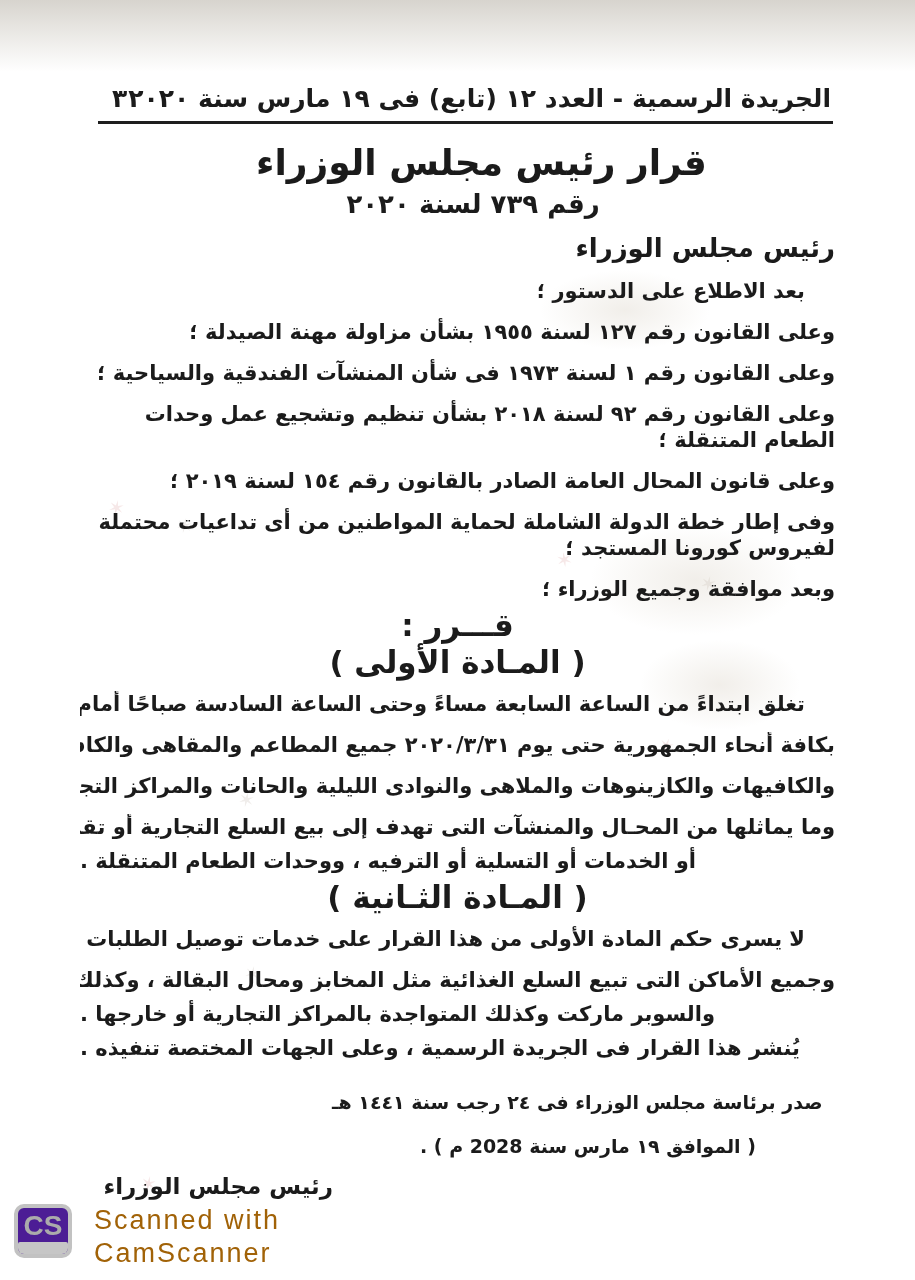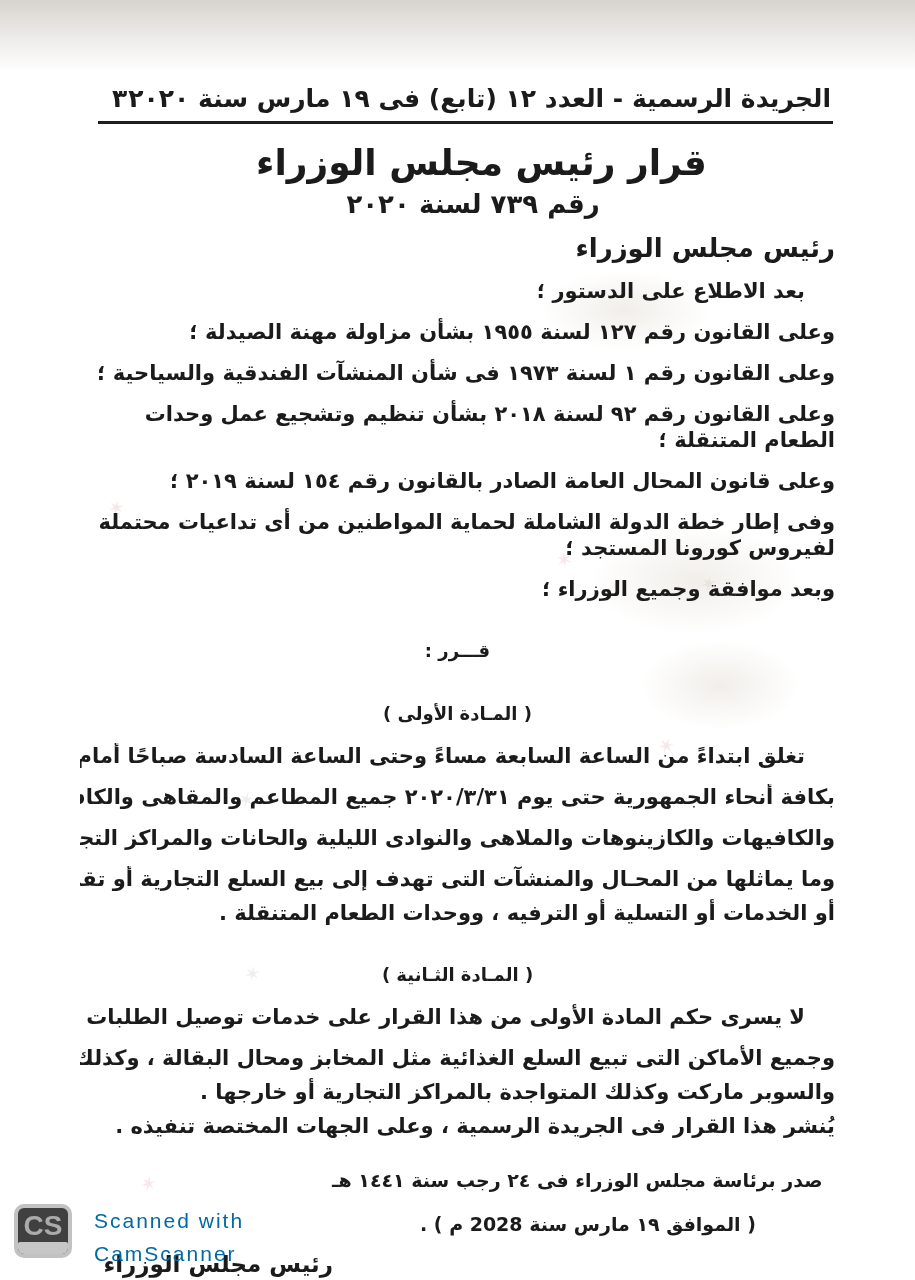--- a/index.html
+++ b/index.html
@@ -42,23 +42,23 @@
   .content{
     margin:14px 80px 0 80px; 
     font-size:21px;font-weight:bold;
   }
   .issuer-heading{
     font-size:26px;margin-top:6px;
   }
   .line{margin-top:15px;line-height:26px;}
   .indent{padding-right:30px;}
   .stretch{text-align:justify;text-align-last:justify;white-space:nowrap;overflow:hidden;}
-  .center{text-align:right;margin-top:8px;}
+  .center{text-align:left;margin-top:8px;}
   .sec-head{
-    text-align:center;font-size:18px;margin-top:35px;line-height:28px;
+    text-align:center;font-size:31px;margin-top:9px;line-height:28px;
   }
   .issued{font-size:19px;}
   .issued-1{padding-left:252px;text-align:left;margin-top:28px;white-space:nowrap;}
   .issued-2{padding-left:340px;text-align:left;margin-top:18px;white-space:nowrap;}
   .sign-block{position:relative;height:90px;margin-top:14px;}
   .sign-title{
     position:absolute;top:0;right:502px;
     font-size:23px;white-space:nowrap;
   }
   
@@ -72,34 +72,34 @@
   
   .cs-footer{
     position:absolute;left:14px;top:1204px;
     display:flex;align-items:flex-start;gap:22px;
     direction:ltr;
     font-family:"Liberation Sans",sans-serif;
   }
   .cs-logo{
     width:50px;height:46px;
     border:4px solid #c2c2c2;border-radius:10px;
-    position:relative;background:#404040;
+    position:relative;background:#4c1d95;
   }
   .cs-logo-letters{
     position:absolute;top:2px;left:0;right:0;
     text-align:center;
     font-size:28px;font-weight:bold;color:#ababab;letter-spacing:0px;
     font-family:"Liberation Sans",sans-serif;
   }
   .cs-logo-base{
     position:absolute;bottom:0;left:0;right:0;height:12px;
     background:#c6c6c6;border-radius:2px 2px 6px 6px;
   }
   .cs-text{
-    color:#0369a1;font-size:21px;line-height:33px;letter-spacing:2px;
+    color:#a16207;font-size:27px;line-height:33px;letter-spacing:2px;
   }
 </style>
 </head>
 <body>
 
 <div class="scan-shadow-top"></div>
 
 <span class="artifact star" style="left:108px;top:496px;">✶</span>
 <span class="artifact star star2" style="left:176px;top:514px;">✶</span>
 <span class="artifact star" style="left:556px;top:548px;transform:rotate(-8deg);">✶</span>

